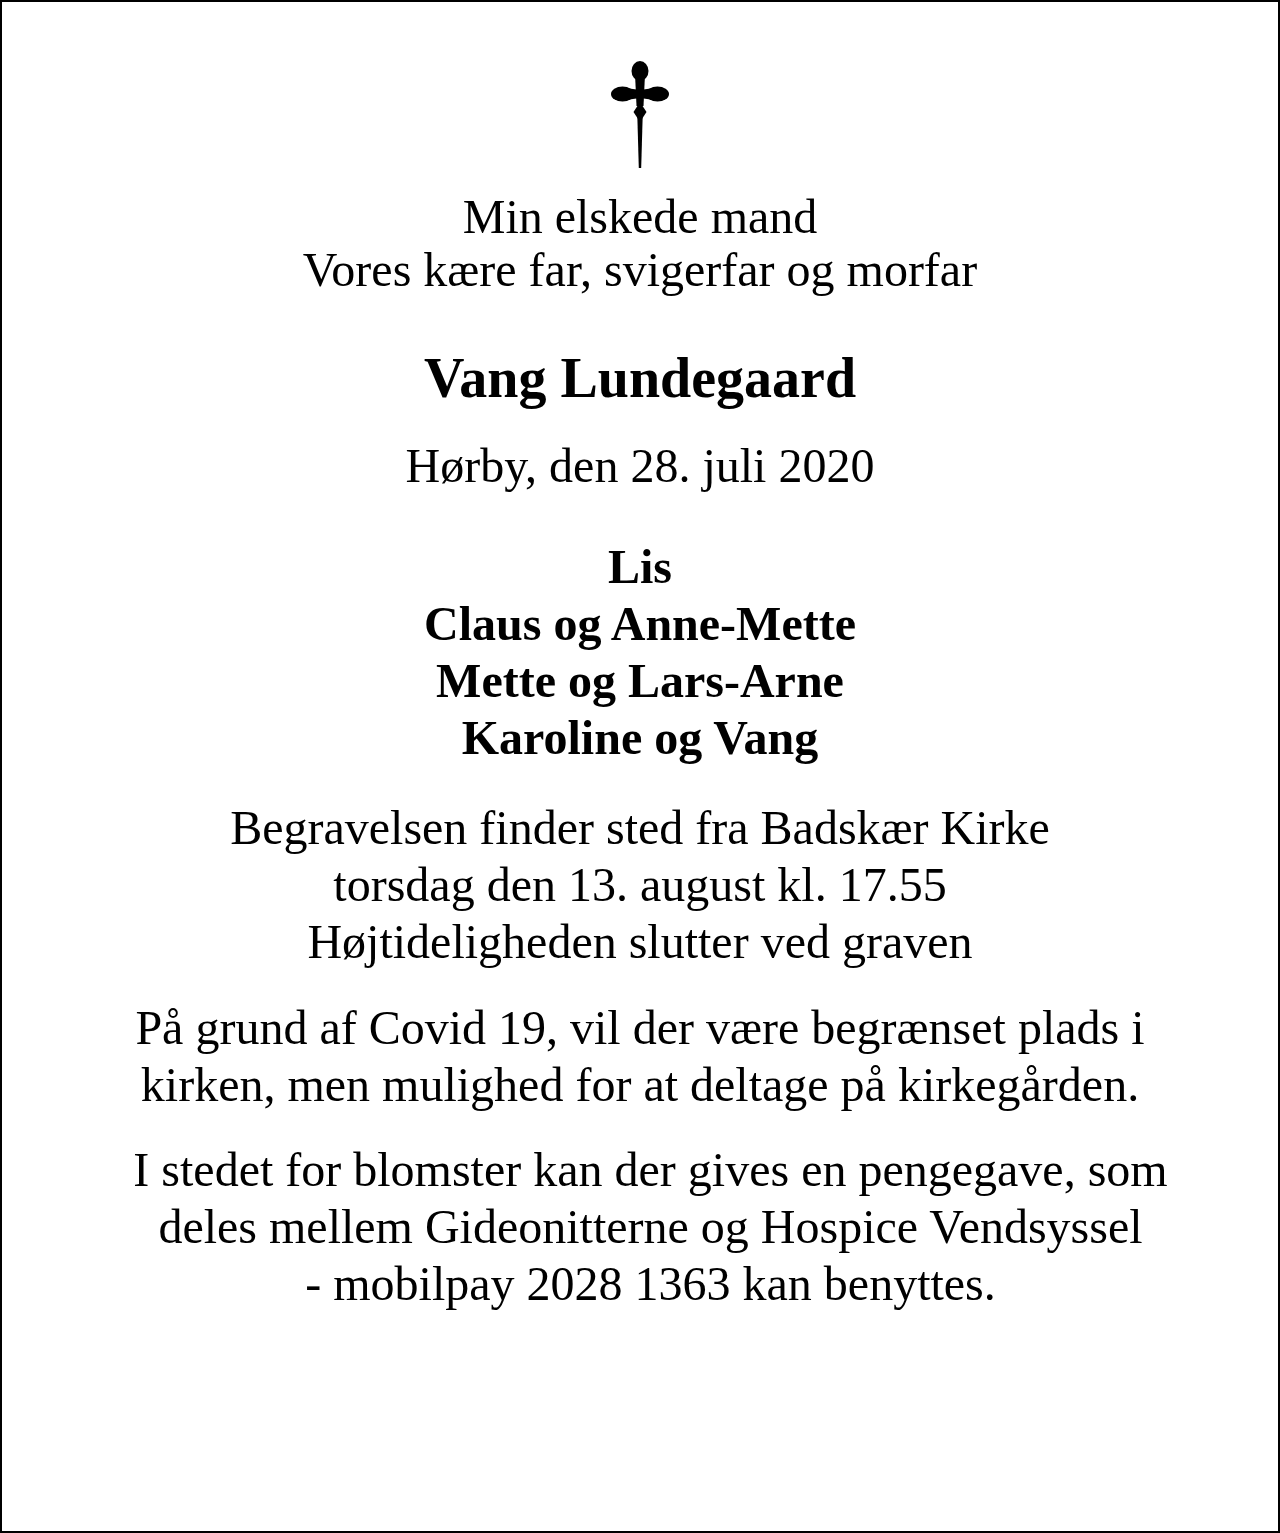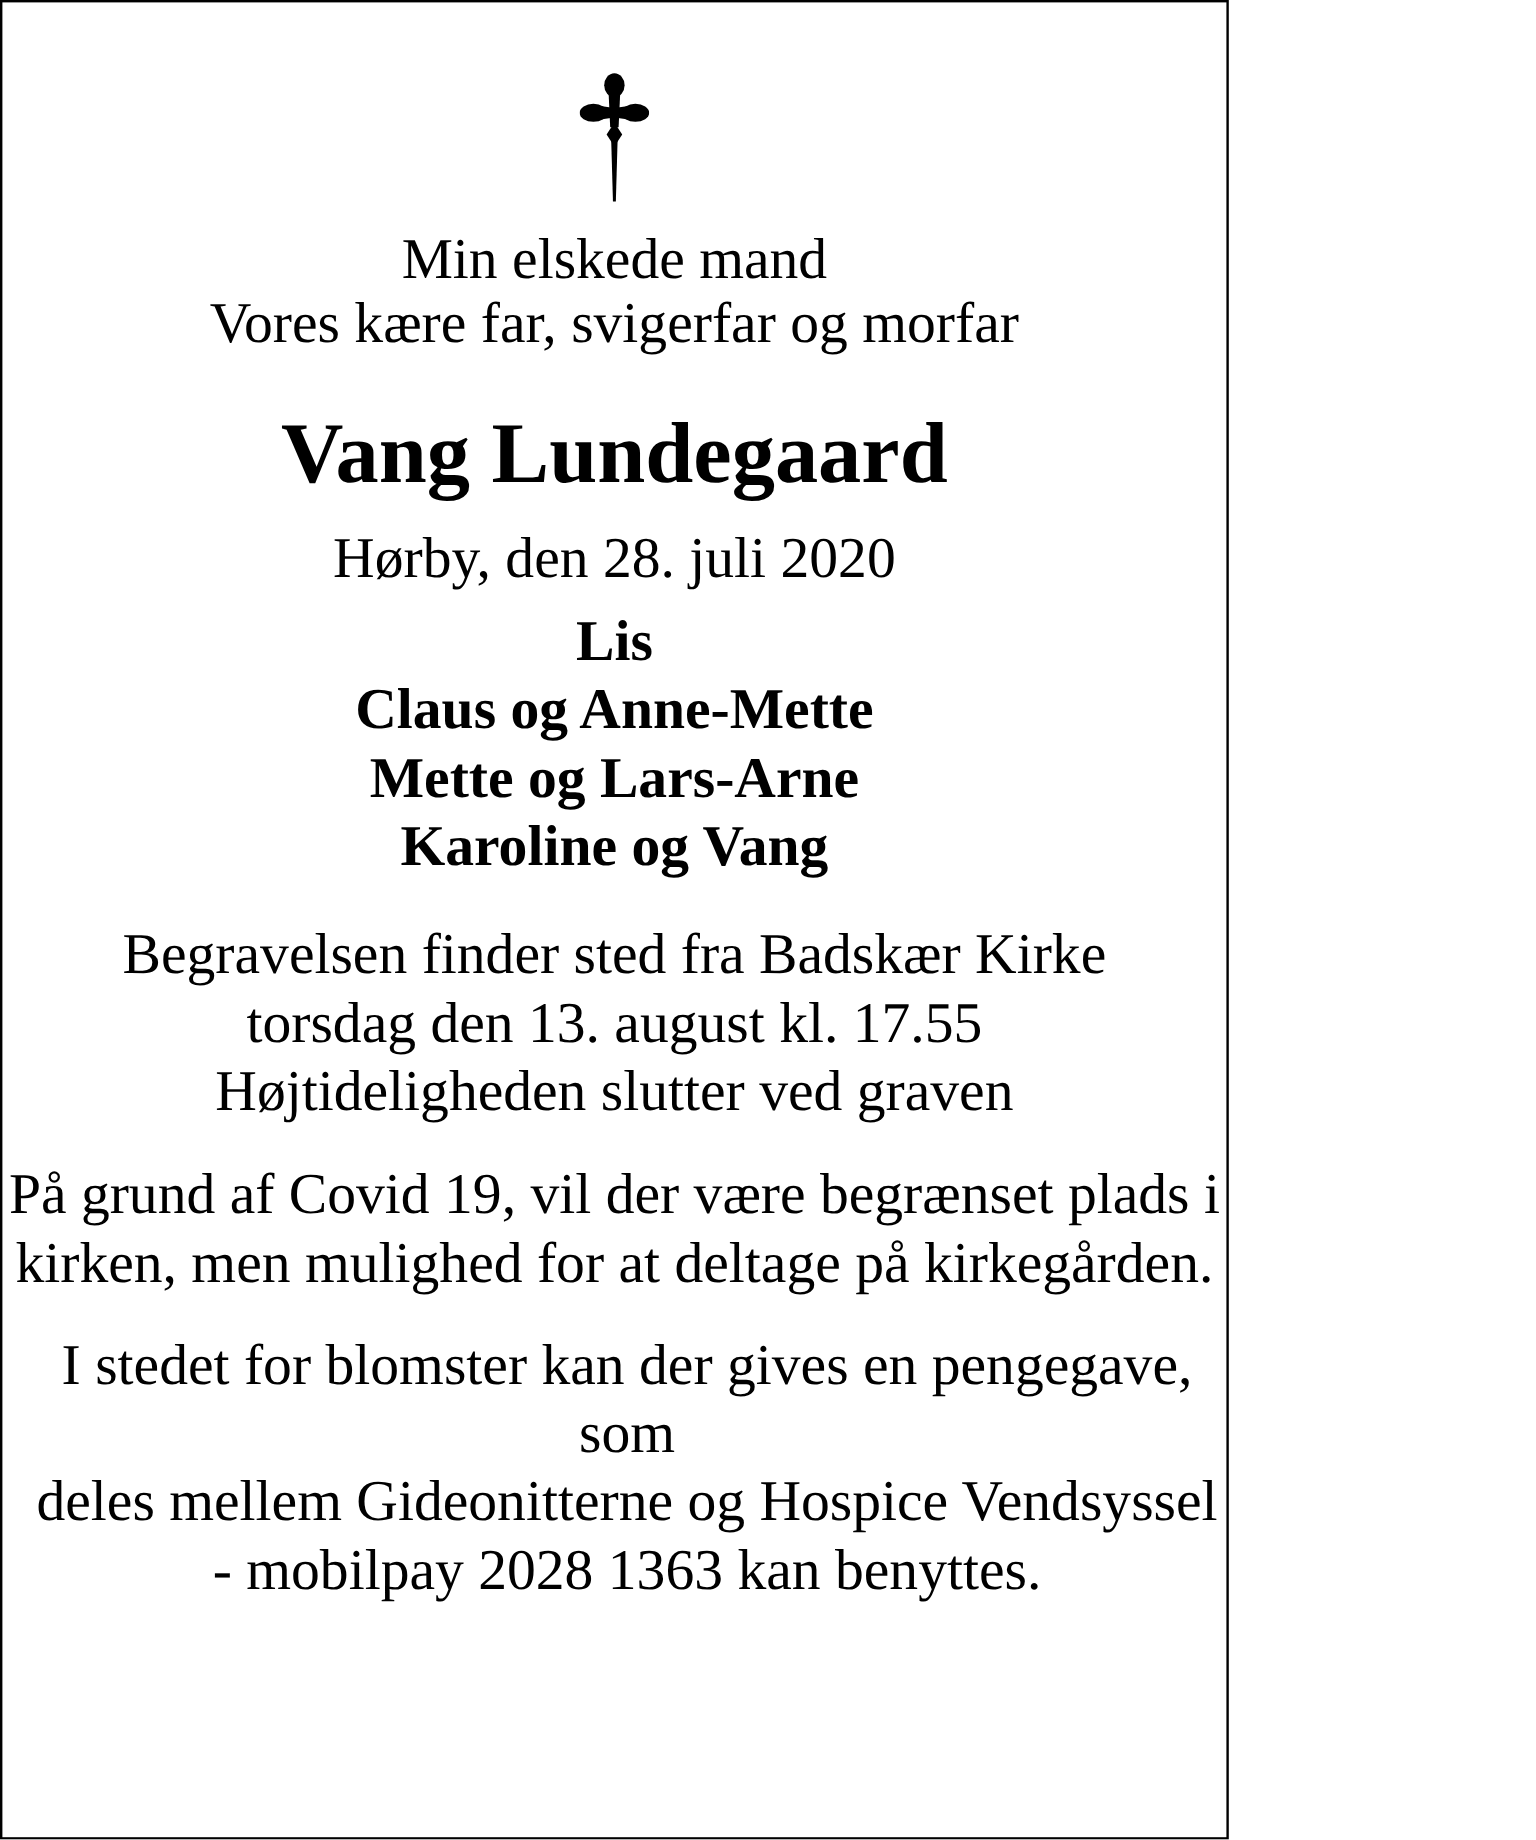--- a/index.html
+++ b/index.html
@@ -2,21 +2,21 @@
 <html><head>
 <meta charset="utf-8">
 <style>
   html, body {
     margin: 0;
     padding: 0;
     background: #ffffff;
   }
   .page {
     position: relative;
-    width: 1024px;
+    width: 1280px;
     height: 1533px;
     box-sizing: border-box;
     border: 2px solid #000000;
     background: #ffffff;
     font-family: "Liberation Serif", "DejaVu Serif", serif;
     color: #000000;
     text-align: center;
     padding-top: 58px;
     overflow: hidden;
   }
@@ -30,29 +30,29 @@
     font-size: 48px;
     line-height: 57px;
     font-weight: normal;
   }
   .intro {
     margin-top: 20px;
     line-height: 53px;
   }
   .deceased-name {
     margin: 42px 0 0 0;
-    font-size: 72px;
+    font-size: 56px;
     line-height: 80px;
     font-weight: bold;
   }
   .birth   { margin-top: 23px; }
   .death   { margin-top: 32px; }
   .placedate { margin-top: 19px; }
   .mourners {
-    margin-top: 12px;
+    margin-top: 44px;
     font-weight: bold;
   }
   .funeral  { margin-top: 33px; }
   .covid    { margin-top: 29px; }
   .donation { margin-top: 28px; padding-left: 21px; }
 </style>
 </head>
 <body>
 
 <div class="page">

